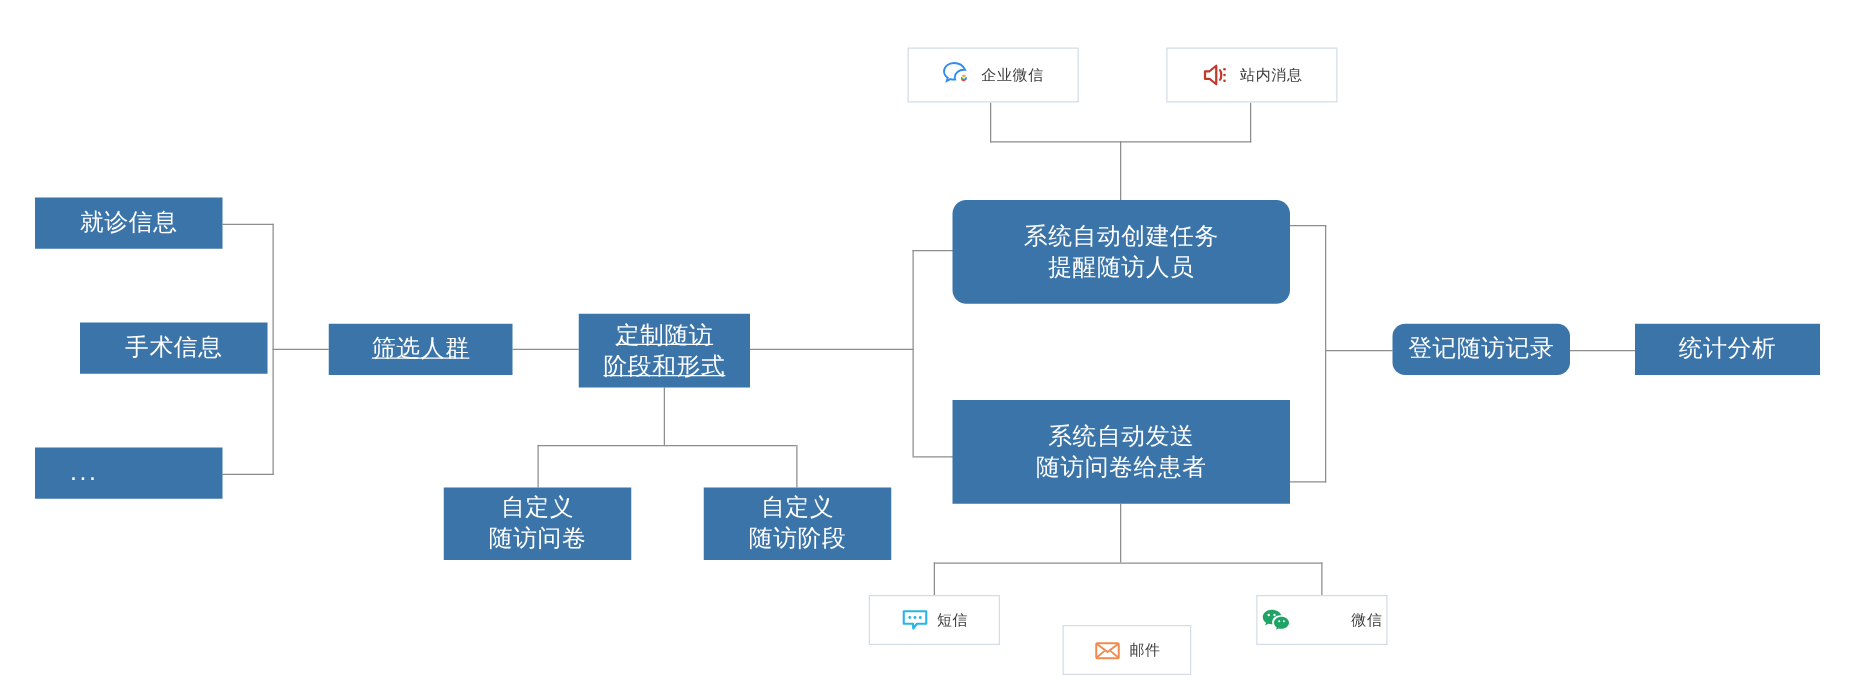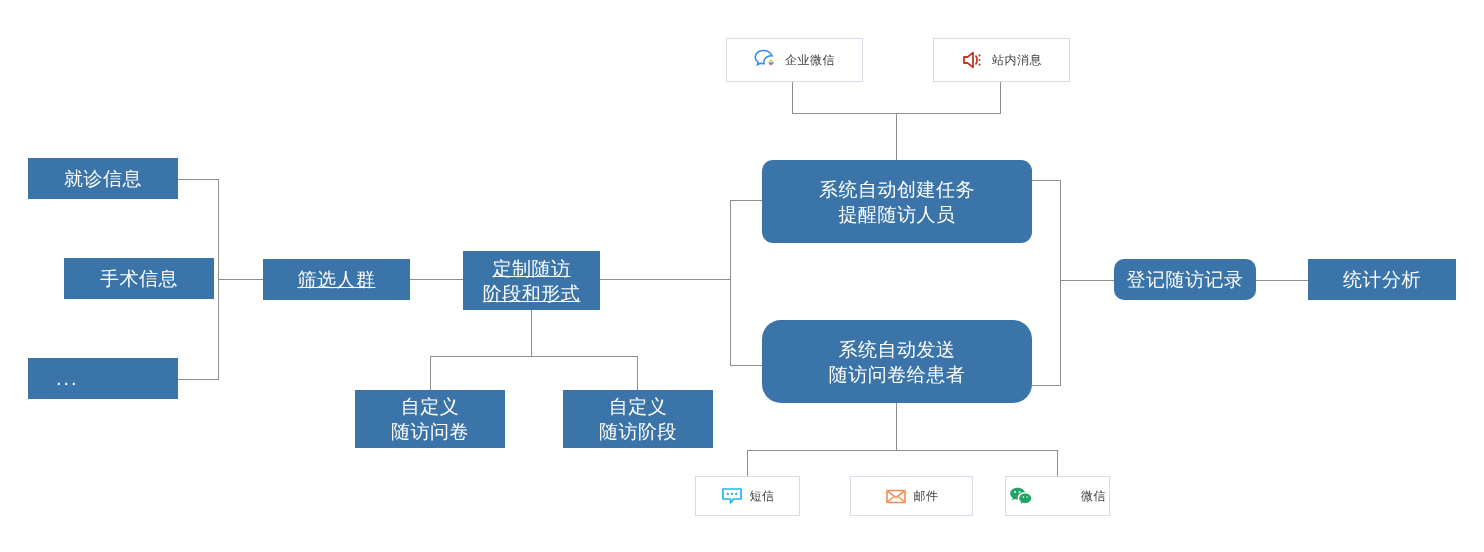--- a/index.html
+++ b/index.html
@@ -117,21 +117,21 @@
   <div class="node" style="left:463px; top:251px; width:137px; height:59px;text-decoration:underline;">定制随访
 阶段和形式</div>
 
   <div class="node" style="left:355px; top:390px; width:150px; height:58px;">自定义
 随访问卷</div>
   <div class="node" style="left:563px; top:390px; width:150px; height:58px;">自定义
 随访阶段</div>
 
   <div class="node" style="left:762px; top:160px; width:270px; height:83px;border-radius:11px;">系统自动创建任务
 提醒随访人员</div>
-  <div class="node" style="left:762px; top:320px; width:270px; height:83px;border-radius:19px;">系统自动发送
+  <div class="node" style="left:762px; top:320px; width:270px; height:83px;">系统自动发送
 随访问卷给患者</div>
 
   <div class="node" style="left:1114px; top:259px; width:142px; height:41px;border-radius:10px;">登记随访记录</div>
   <div class="node" style="left:1308px; top:259px; width:148px; height:41px;">统计分析</div>
 
   <div class="chip" style="left:726px; top:38px; width:137px; height:44px;">
     <span class="ico">
       <svg width="24" height="22" viewBox="0 0 24 22" aria-hidden="true">
         <path d="M9.2 1.4c-4.4 0-8 2.9-8 6.6 0 2.1 1.2 4 3 5.2l-0.8 2.6 2.9-1.5c0.9 0.3 1.9 0.4 2.9 0.4 0.3 0 0.6 0 0.9-0.05-0.2-0.55-0.3-1.15-0.3-1.75 0-3.4 3.3-6.1 7.4-6.1 0.3 0 0.6 0.02 0.9 0.05C16.6 3.6 13.3 1.4 9.2 1.4z" fill="none" stroke="#2d8cf0" stroke-width="1.5"></path>
         <path d="M17.1 10.2l3.6 2.1v4.2l-3.6 2.1-3.6-2.1v-4.2z" fill="#ffffff" stroke="none"></path>
@@ -162,21 +162,21 @@
       <svg width="22" height="20" viewBox="0 0 22 20" aria-hidden="true">
         <path d="M2 3h18v10H12.6L9.6 16.8 9.4 13H2z" fill="#ffffff" stroke="#27b5e8" stroke-width="1.7" stroke-linejoin="round"></path>
         <circle cx="6.8" cy="8" r="1.15" fill="#27b5e8"></circle>
         <circle cx="11" cy="8" r="1.15" fill="#27b5e8"></circle>
         <circle cx="15.2" cy="8" r="1.15" fill="#27b5e8"></circle>
       </svg>
     </span>
     <span class="chip-label">短信</span>
   </div>
 
-  <div class="chip" style="left:850px; top:476px; width:123px; height:40px;">
+  <div class="chip" style="left:850px; top:500px; width:103px; height:40px;">
     <span class="ico">
       <svg width="22" height="20" viewBox="0 0 22 20" aria-hidden="true">
         <rect x="2" y="4.5" width="18" height="12" rx="0.8" fill="#ffffff" stroke="#ef8b4e" stroke-width="1.6"></rect>
         <path d="M2.6 5.2L11 11.6l8.4-6.4" fill="none" stroke="#ef8b4e" stroke-width="1.6"></path>
         <path d="M2.6 15.8l6.1-5.1M19.4 15.8l-6.1-5.1" fill="none" stroke="#ef8b4e" stroke-width="1.4"></path>
       </svg>
     </span>
     <span class="chip-label">邮件</span>
   </div>
 

